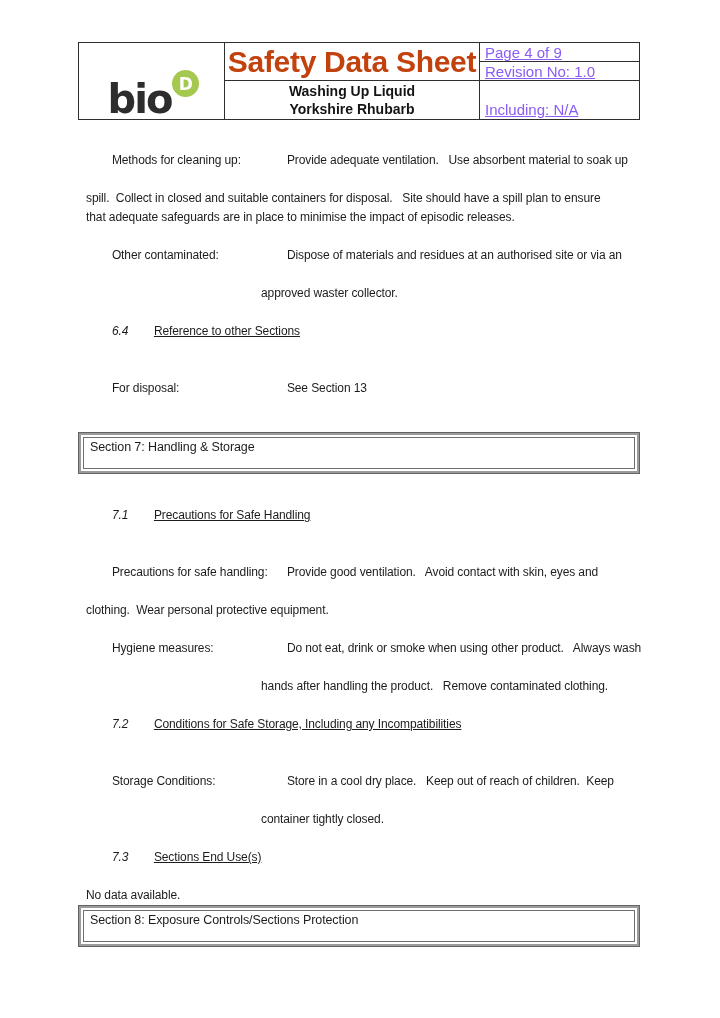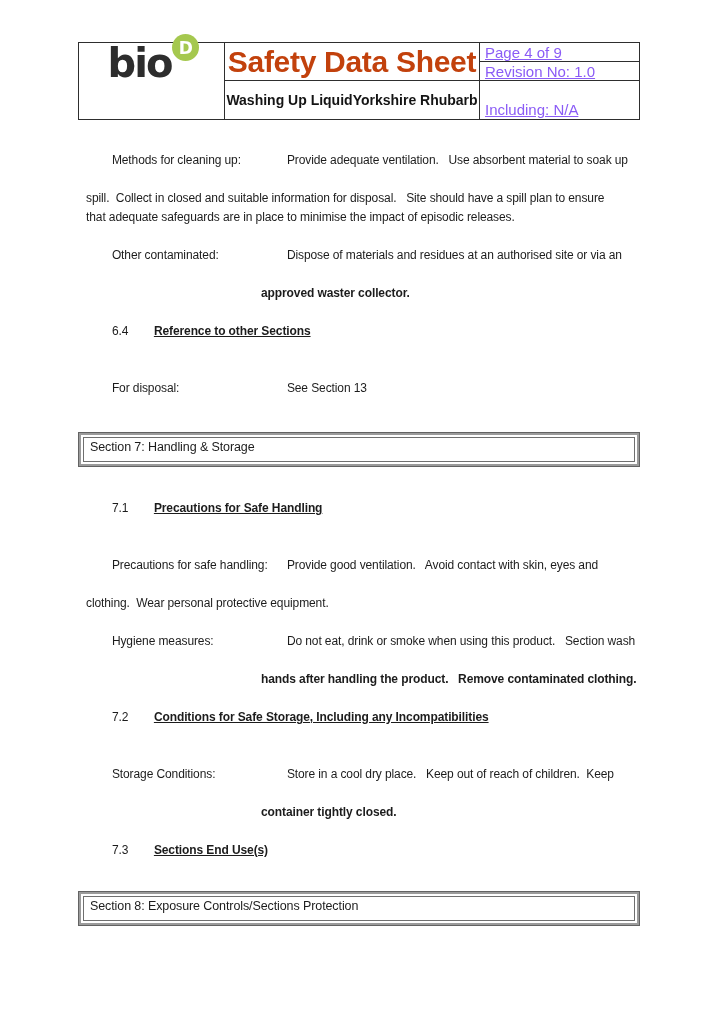--- a/index.html
+++ b/index.html
@@ -11,55 +11,55 @@
 
   
   .hdr {
     display:grid;
     grid-template-columns:146px 255px 159px;
     grid-template-rows:19px 19px 19px 19px;
     border:1.5px solid #2e2e2e;
     background:#fff;
   }
   .hdr-logo  { grid-area:1/1/5/2; border-right:1.5px solid #2e2e2e;
-               display:flex; align-items:flex-start; justify-content:center; }
+               display:flex; align-items:flex-end; justify-content:center; }
   .hdr-title { grid-area:1/2/3/3; border-right:1.5px solid #2e2e2e; border-bottom:1.5px solid #2e2e2e;
                display:flex; align-items:center; justify-content:center;
                font-weight:bold; font-size:30px; letter-spacing:-0.3px; color:#c2410c; }
   .hdr-prod  { grid-area:3/2/5/3; border-right:1.5px solid #2e2e2e;
-               display:flex; flex-direction:row; align-items:center; justify-content:center;
+               display:flex; flex-direction:column; align-items:center; justify-content:center;
                font-weight:bold; font-size:14px; line-height:18px; color:#141414; }
   .meta { font-size:15px; display:flex; align-items:center; padding:0 0 0 5px; color:#8b5cf6;text-decoration:underline; }
   .mb { border-bottom:1.2px solid #2e2e2e; }
 
   
   .logo { position:relative; display:inline-block; padding-right:24px; }
   .logo-text { font-family:"DejaVu Sans", sans-serif; font-weight:bold; font-size:40px;
                letter-spacing:-2px; color:#2d2d2d; line-height:40px; }
   .logo-badge { position:absolute; top:-9px; right:-4px; width:27px; height:27px; border-radius:50%;
                 background:#a5c84f; color:#ffffff; font-weight:bold; font-size:17px;
                 display:flex; align-items:center; justify-content:center;
                 font-family:"DejaVu Sans", sans-serif; }
 
   
   .tb { padding:0 8px; font-size:12px; letter-spacing:-0.1px; color:#1c1c1c; }
   .line { white-space:pre; line-height:19px; }
   .lbl { display:inline-block; min-width:175px; }
-  .num { display:inline-block; min-width:42px; }
-  .u { text-decoration:underline;font-weight:bold; }
-  .ind { padding-left:175px;font-weight:bold; }
+  .num { display:inline-block; min-width:42px;font-style:italic; }
+  .u { text-decoration:underline; }
+  .ind { padding-left:175px; }
 
   .tb6 { margin-top:12px; margin-bottom:15px; }
-  .tb7 { margin-top:13px; margin-bottom:12px; }
+  .tb7 { margin-top:13px; margin-bottom:0; }
   .tb8 { margin-top:13px; margin-bottom:16px; }
 
   
   .banner { background:#9b9b9b; border:1px solid #636363; padding:2px; }
   .banner-w { background:#ffffff; padding:2px; }
-  .banner-i { border:1px solid #6f6f6f; padding:2px 6px 7px 6px; font-size:12.5px;
+  .banner-i { border:1px solid #6f6f6f; padding:2px 6px 14px 6px; font-size:12.5px;
               letter-spacing:-0.1px; background:#fff; }
 </style>
 </head>
 <body>
 
 <div class="page">
   <div class="doc">
 
     <div class="hdr">
       <div class="hdr-logo">
@@ -75,21 +75,21 @@
       </div>
       <div class="meta mb" style="grid-area:1/3/2/4">Page 4 of 9</div>
       <div class="meta mb" style="grid-area:2/3/3/4">Revision No: 1.0</div>
       <div class="meta" style="grid-area:4/3/5/4">Including: N/A</div>
     </div>
 
     <div class="tb tb6">
       <div class="line">
         <span class="lbl">Methods for cleaning up:</span><span>Provide adequate ventilation.   Use absorbent material to soak up</span>
       </div>
-      <div class="line">spill.  Collect in closed and suitable information for disposal.   Site should have a spill plan to ensure</div>
+      <div class="line">spill.  Collect in closed and suitable containers for disposal.   Site should have a spill plan to ensure</div>
       <div class="line">that adequate safeguards are in place to minimise the impact of episodic releases.</div>
       <div class="line">
         <span class="lbl">Other contaminated:</span><span>Dispose of materials and residues at an authorised site or via an</span>
       </div>
       <div class="line ind">approved waster collector.</div>
       <div class="line">
         <span class="num">6.4</span><span class="u">Reference to other Sections</span>
       </div>
       <div class="line">
         <span class="lbl">For disposal:</span><span>See Section 13</span>
@@ -104,33 +104,34 @@
 
     <div class="tb tb7">
       <div class="line">
         <span class="num">7.1</span><span class="u">Precautions for Safe Handling</span>
       </div>
       <div class="line">
         <span class="lbl">Precautions for safe handling:</span><span>Provide good ventilation.   Avoid contact with skin, eyes and</span>
       </div>
       <div class="line">clothing.  Wear personal protective equipment.</div>
       <div class="line">
-        <span class="lbl">Hygiene measures:</span><span>Do not eat, drink or smoke when using this product.   Section wash</span>
+        <span class="lbl">Hygiene measures:</span><span>Do not eat, drink or smoke when using other product.   Always wash</span>
       </div>
       <div class="line ind">hands after handling the product.   Remove contaminated clothing.</div>
       <div class="line">
         <span class="num">7.2</span><span class="u">Conditions for Safe Storage, Including any Incompatibilities</span>
       </div>
       <div class="line">
         <span class="lbl">Storage Conditions:</span><span>Store in a cool dry place.   Keep out of reach of children.  Keep</span>
       </div>
       <div class="line ind">container tightly closed.</div>
       <div class="line">
         <span class="num">7.3</span><span class="u">Sections End Use(s)</span>
       </div>
+      <div class="line">No data available.</div>
     </div>
 
     <div class="banner">
       <div class="banner-w">
         <div class="banner-i">Section 8: Exposure Controls/Sections Protection</div>
       </div>
     </div>
 
     <div class="tb tb8">
       <div class="line">

